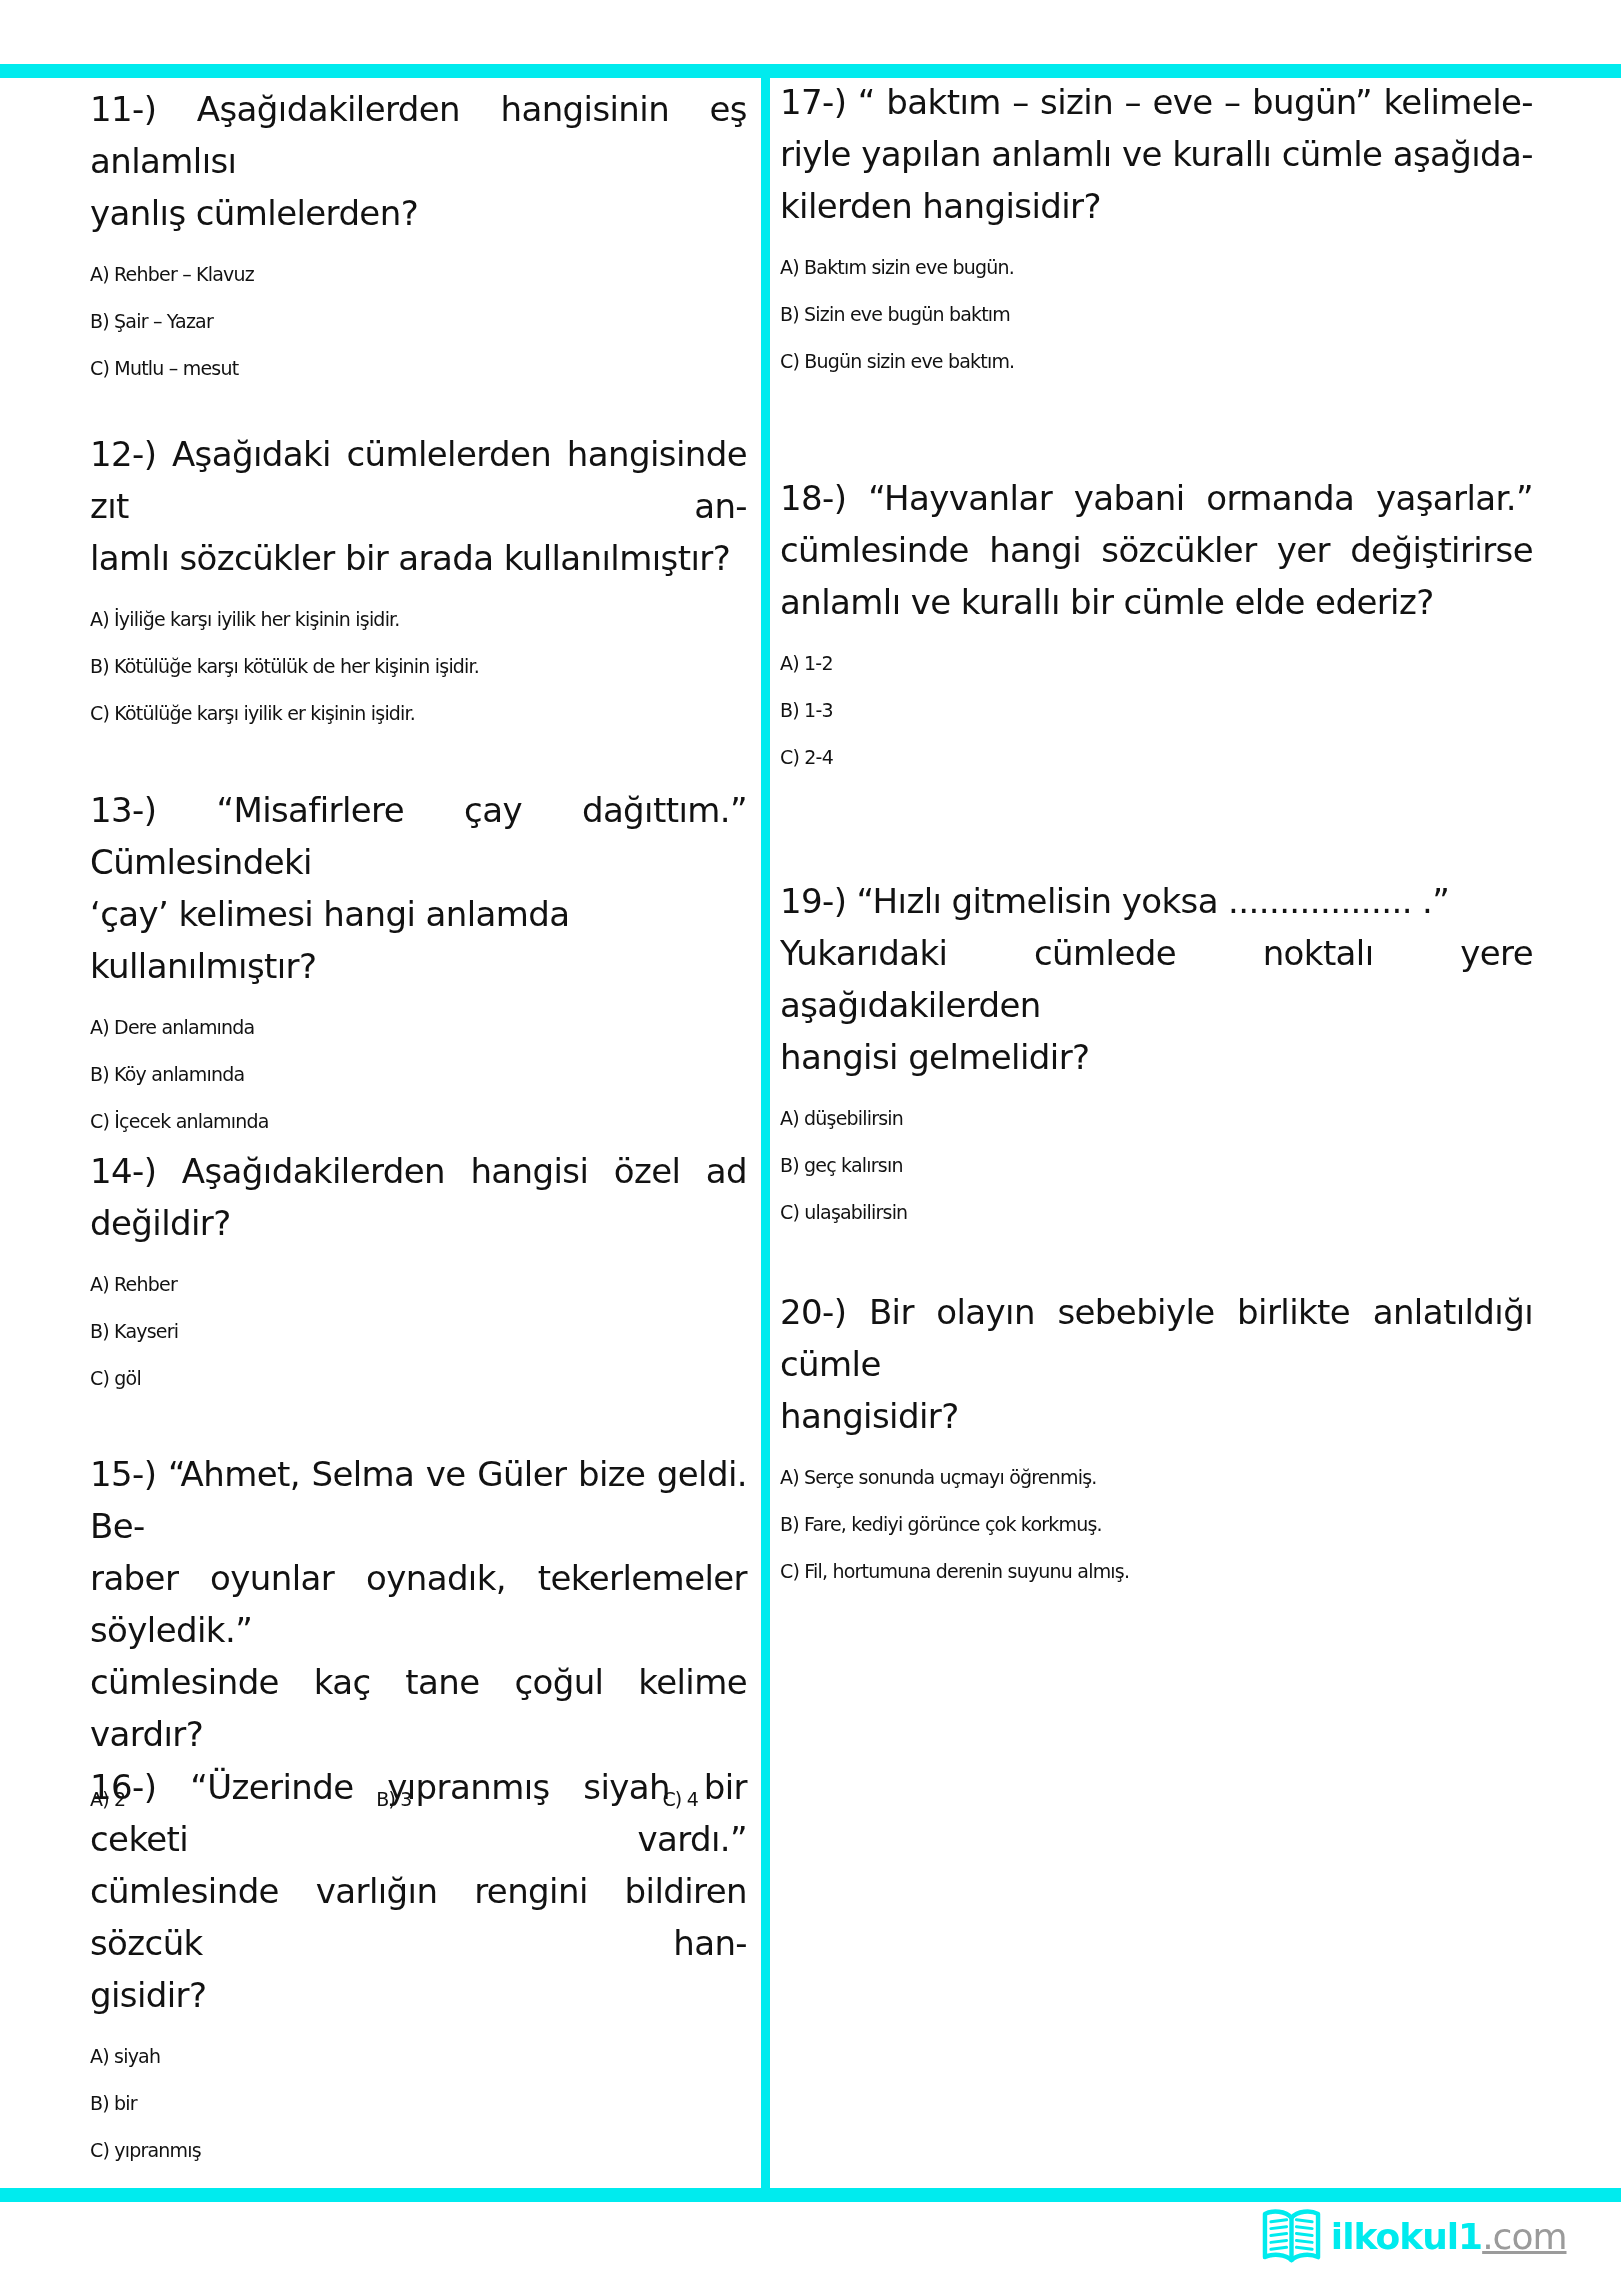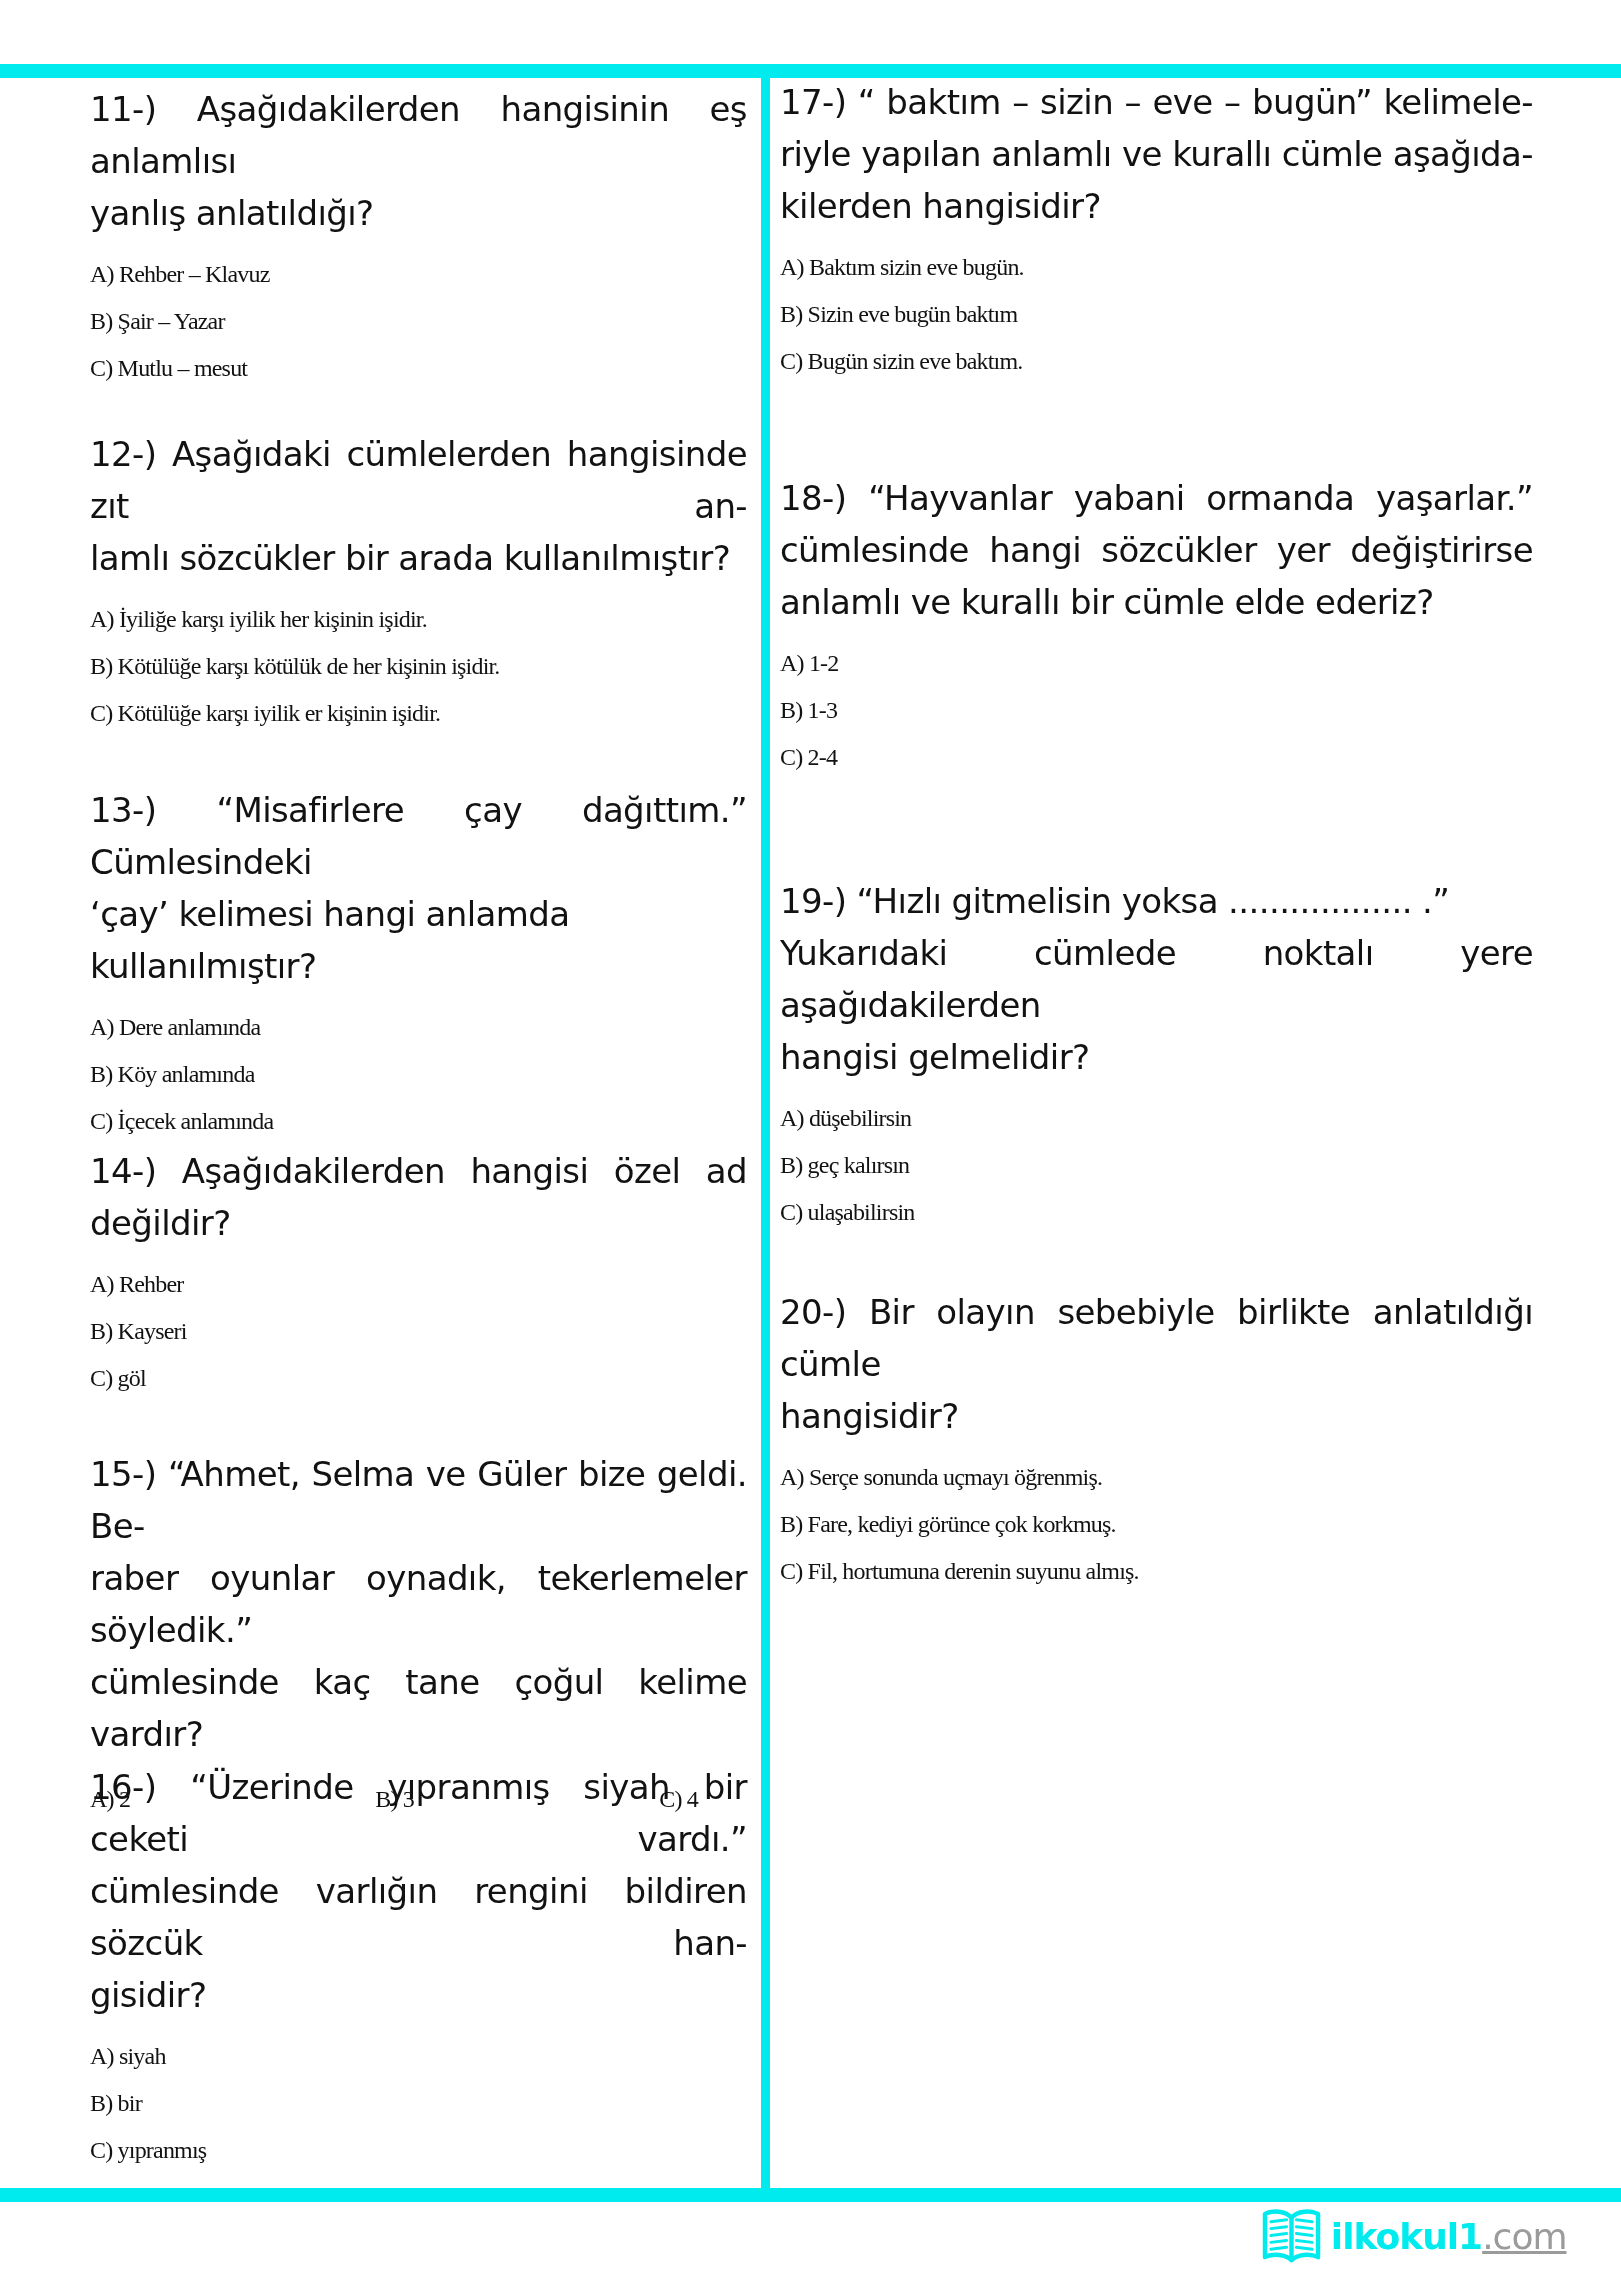--- a/index.html
+++ b/index.html
@@ -19,25 +19,24 @@
 
   .question { position: absolute; }
   .line {
     font-size: 34px;
     line-height: 52px;
     letter-spacing: -0.6px;
   }
   .line.full { text-align: justify; text-align-last: justify; }
   .options { margin-top: 11.8px; }
   .option {
-    font-size: 24px;
+    font-size: 19px;
     line-height: 47px;
     letter-spacing: -0.8px;
     white-space: nowrap;
-    font-family: Liberation Serif, serif;
   }
   .options.row {
     display: flex;
     justify-content: space-between;
     width: 608px;
     margin-top: 15.7px;
   }
   .options.row .option { flex: 0 0 auto; }
 
   
@@ -74,21 +73,21 @@
 <body>
 
 <div class="page">
 
   <div class="bar-top"></div>
   <div class="divider"></div>
   <div class="bar-bottom"></div>
 
   <section class="question q11">
     <div class="line full">11-) Aşağıdakilerden hangisinin eş anlamlısı</div>
-    <div class="line">yanlış anlatıldığı?</div>
+    <div class="line">yanlış cümlelerden?</div>
     <div class="options">
       <div class="option">A) Rehber – Klavuz</div>
       <div class="option">B) Şair – Yazar</div>
       <div class="option">C) Mutlu – mesut</div>
     </div>
   </section>
 
   <section class="question q12">
     <div class="line full">12-) Aşağıdaki cümlelerden hangisinde zıt an-</div>
     <div class="line">lamlı sözcükler bir arada kullanılmıştır?</div>

